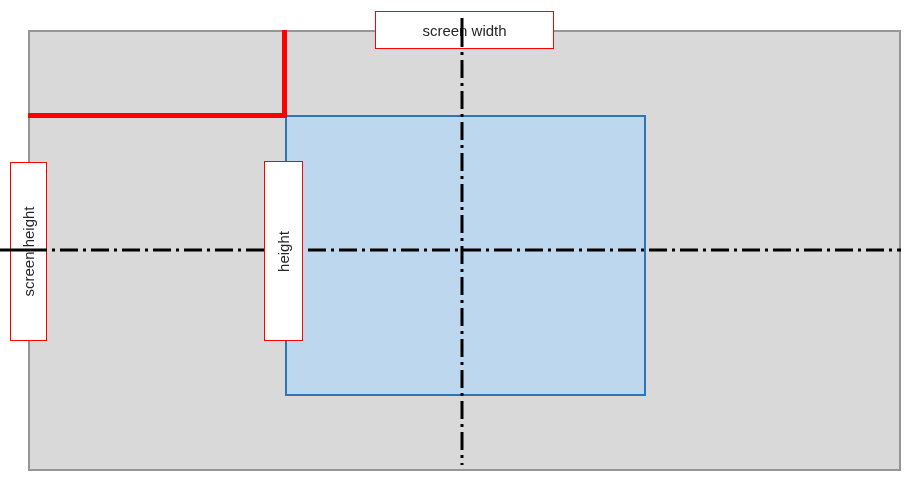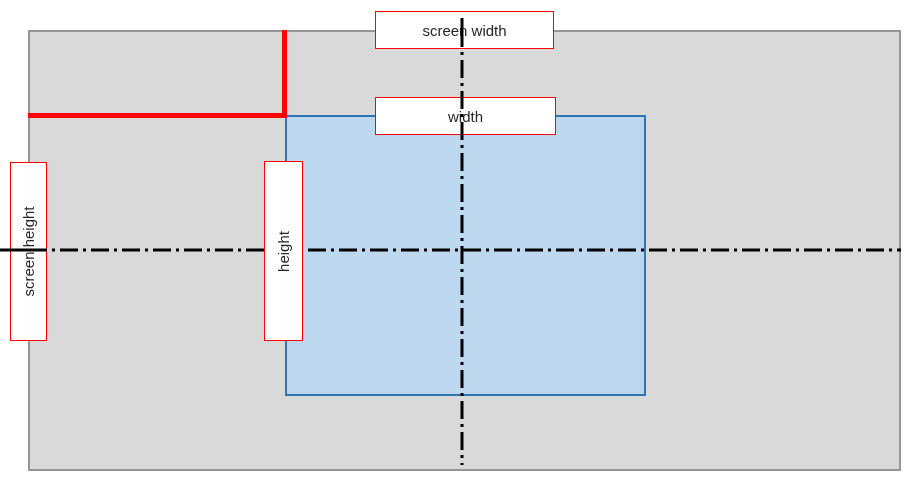--- a/index.html
+++ b/index.html
@@ -81,23 +81,20 @@
 
   <div class="window"></div>
 
   <div class="red-line red-v"></div>
   <div class="red-line red-h"></div>
 
   <div class="label-box lb-screen-width">
     <span>screen width</span>
   </div>
 
-  <div class="label-box lb-width">
-    <span>width</span>
-  </div>
 
   <div class="label-box lb-screen-height">
     <span class="vtext">screen height</span>
   </div>
 
   <svg class="centerlines" viewBox="0 0 919 495" xmlns="http://www.w3.org/2000/svg">
     <line class="cl" x1="0" y1="250" x2="47" y2="250"></line>
     <line class="cl cl-dashdot" x1="52" y1="250" x2="901" y2="250"></line>
     <line class="cl" x1="462" y1="18" x2="462" y2="47"></line>
     <line class="cl cl-dashdot" x1="462" y1="52" x2="462" y2="465"></line>

